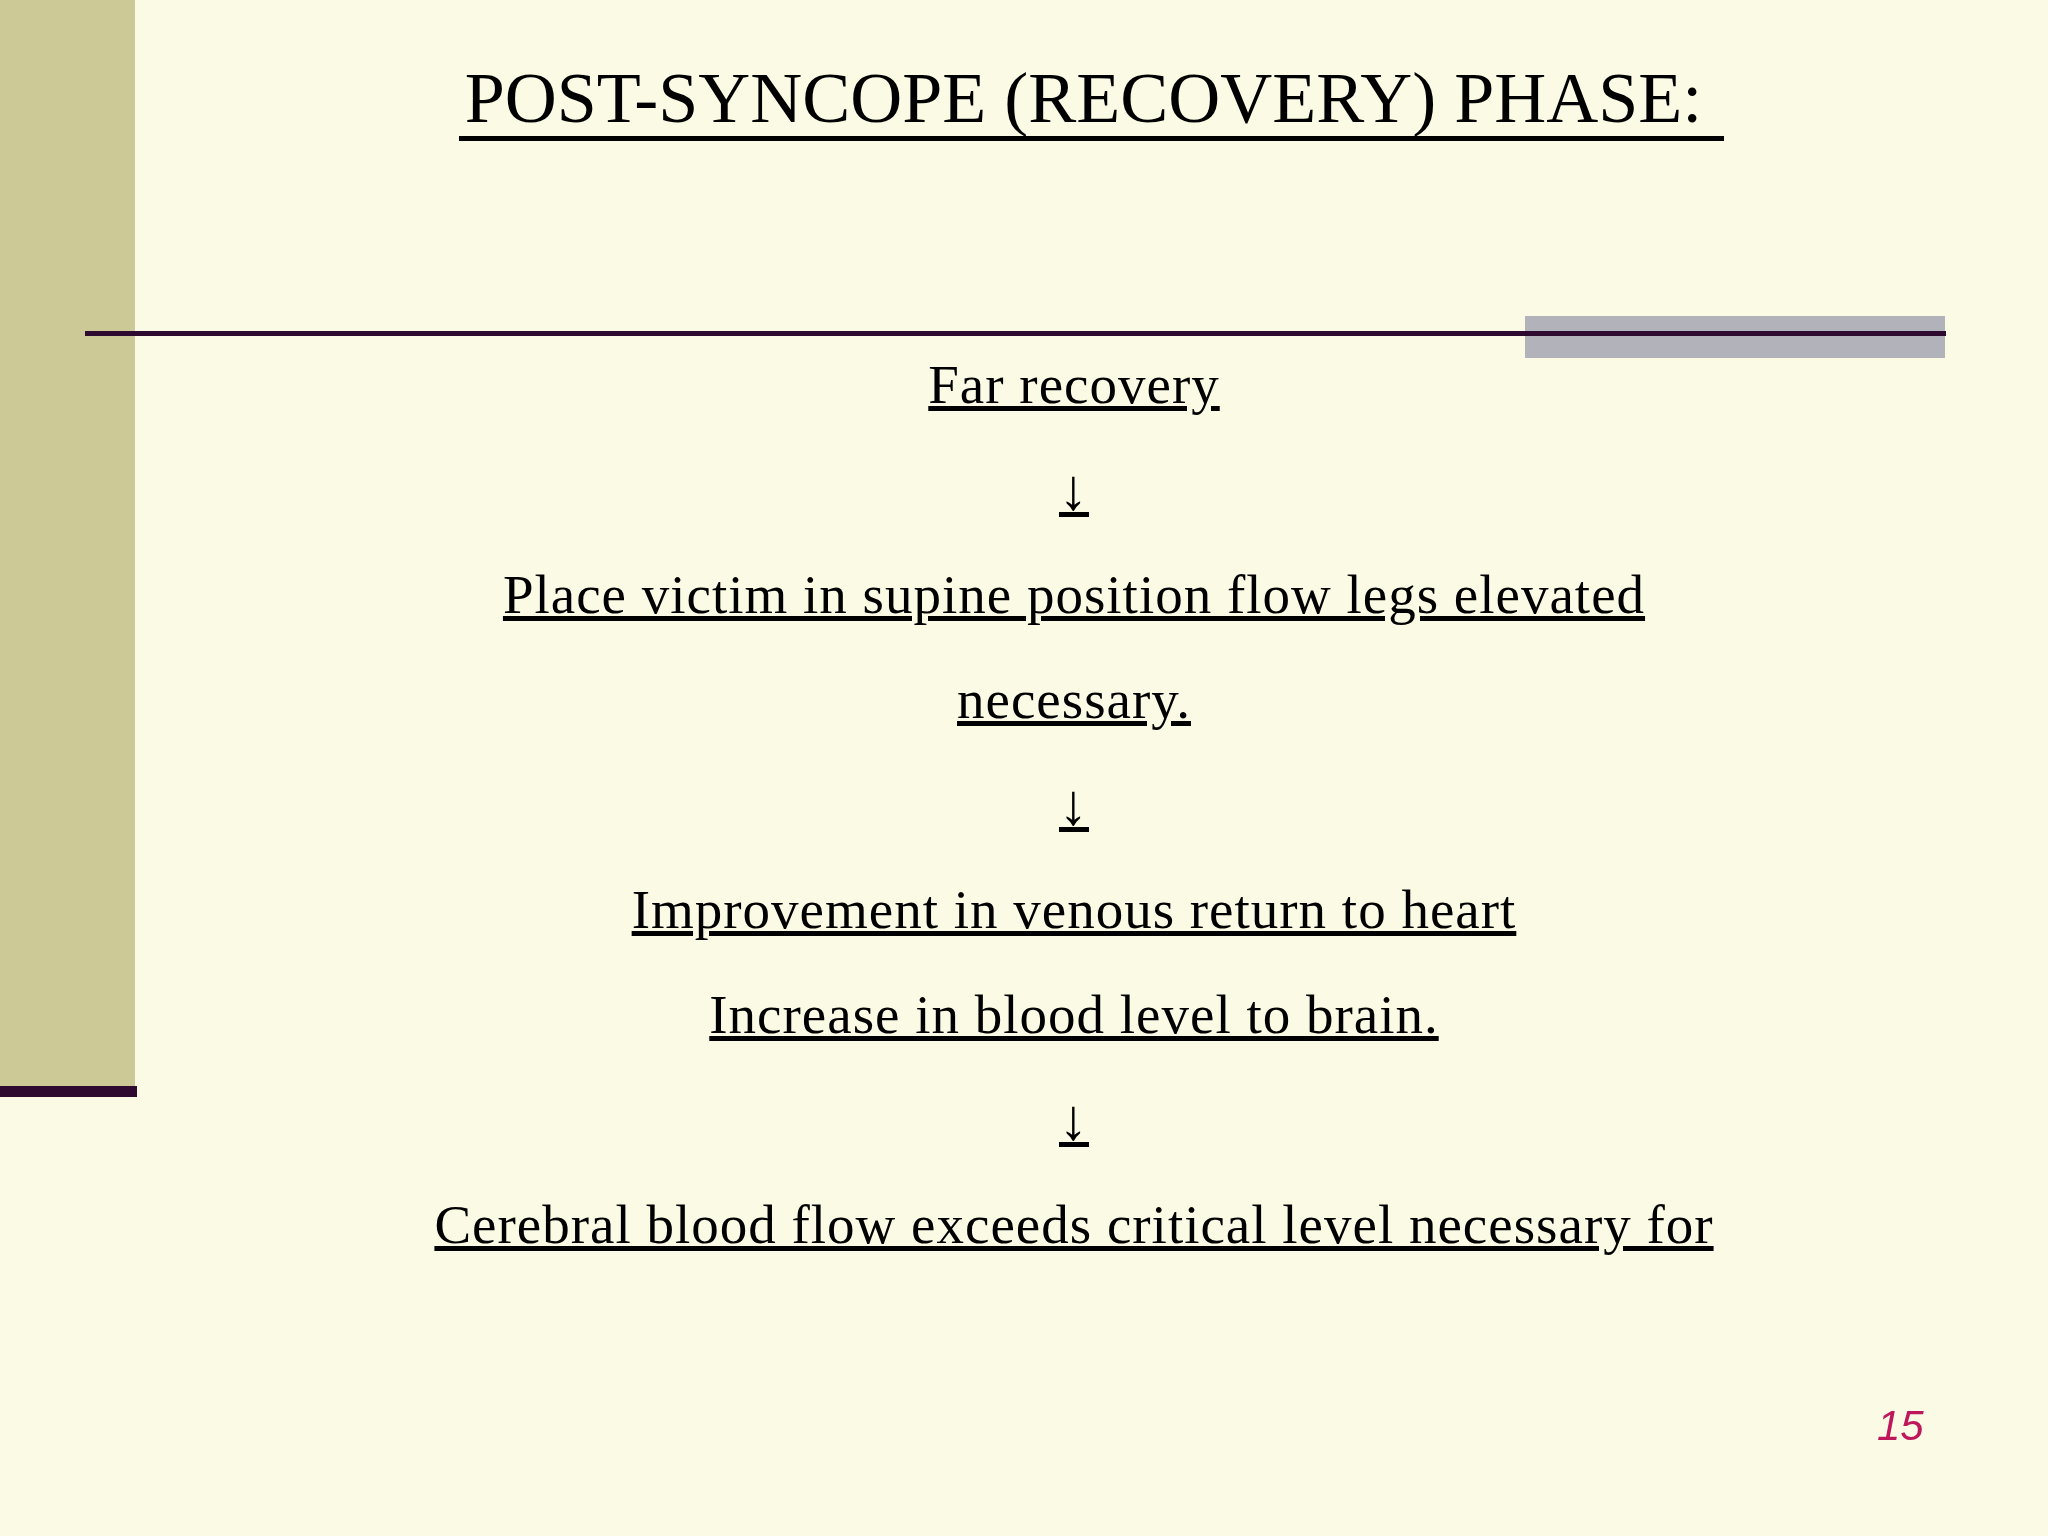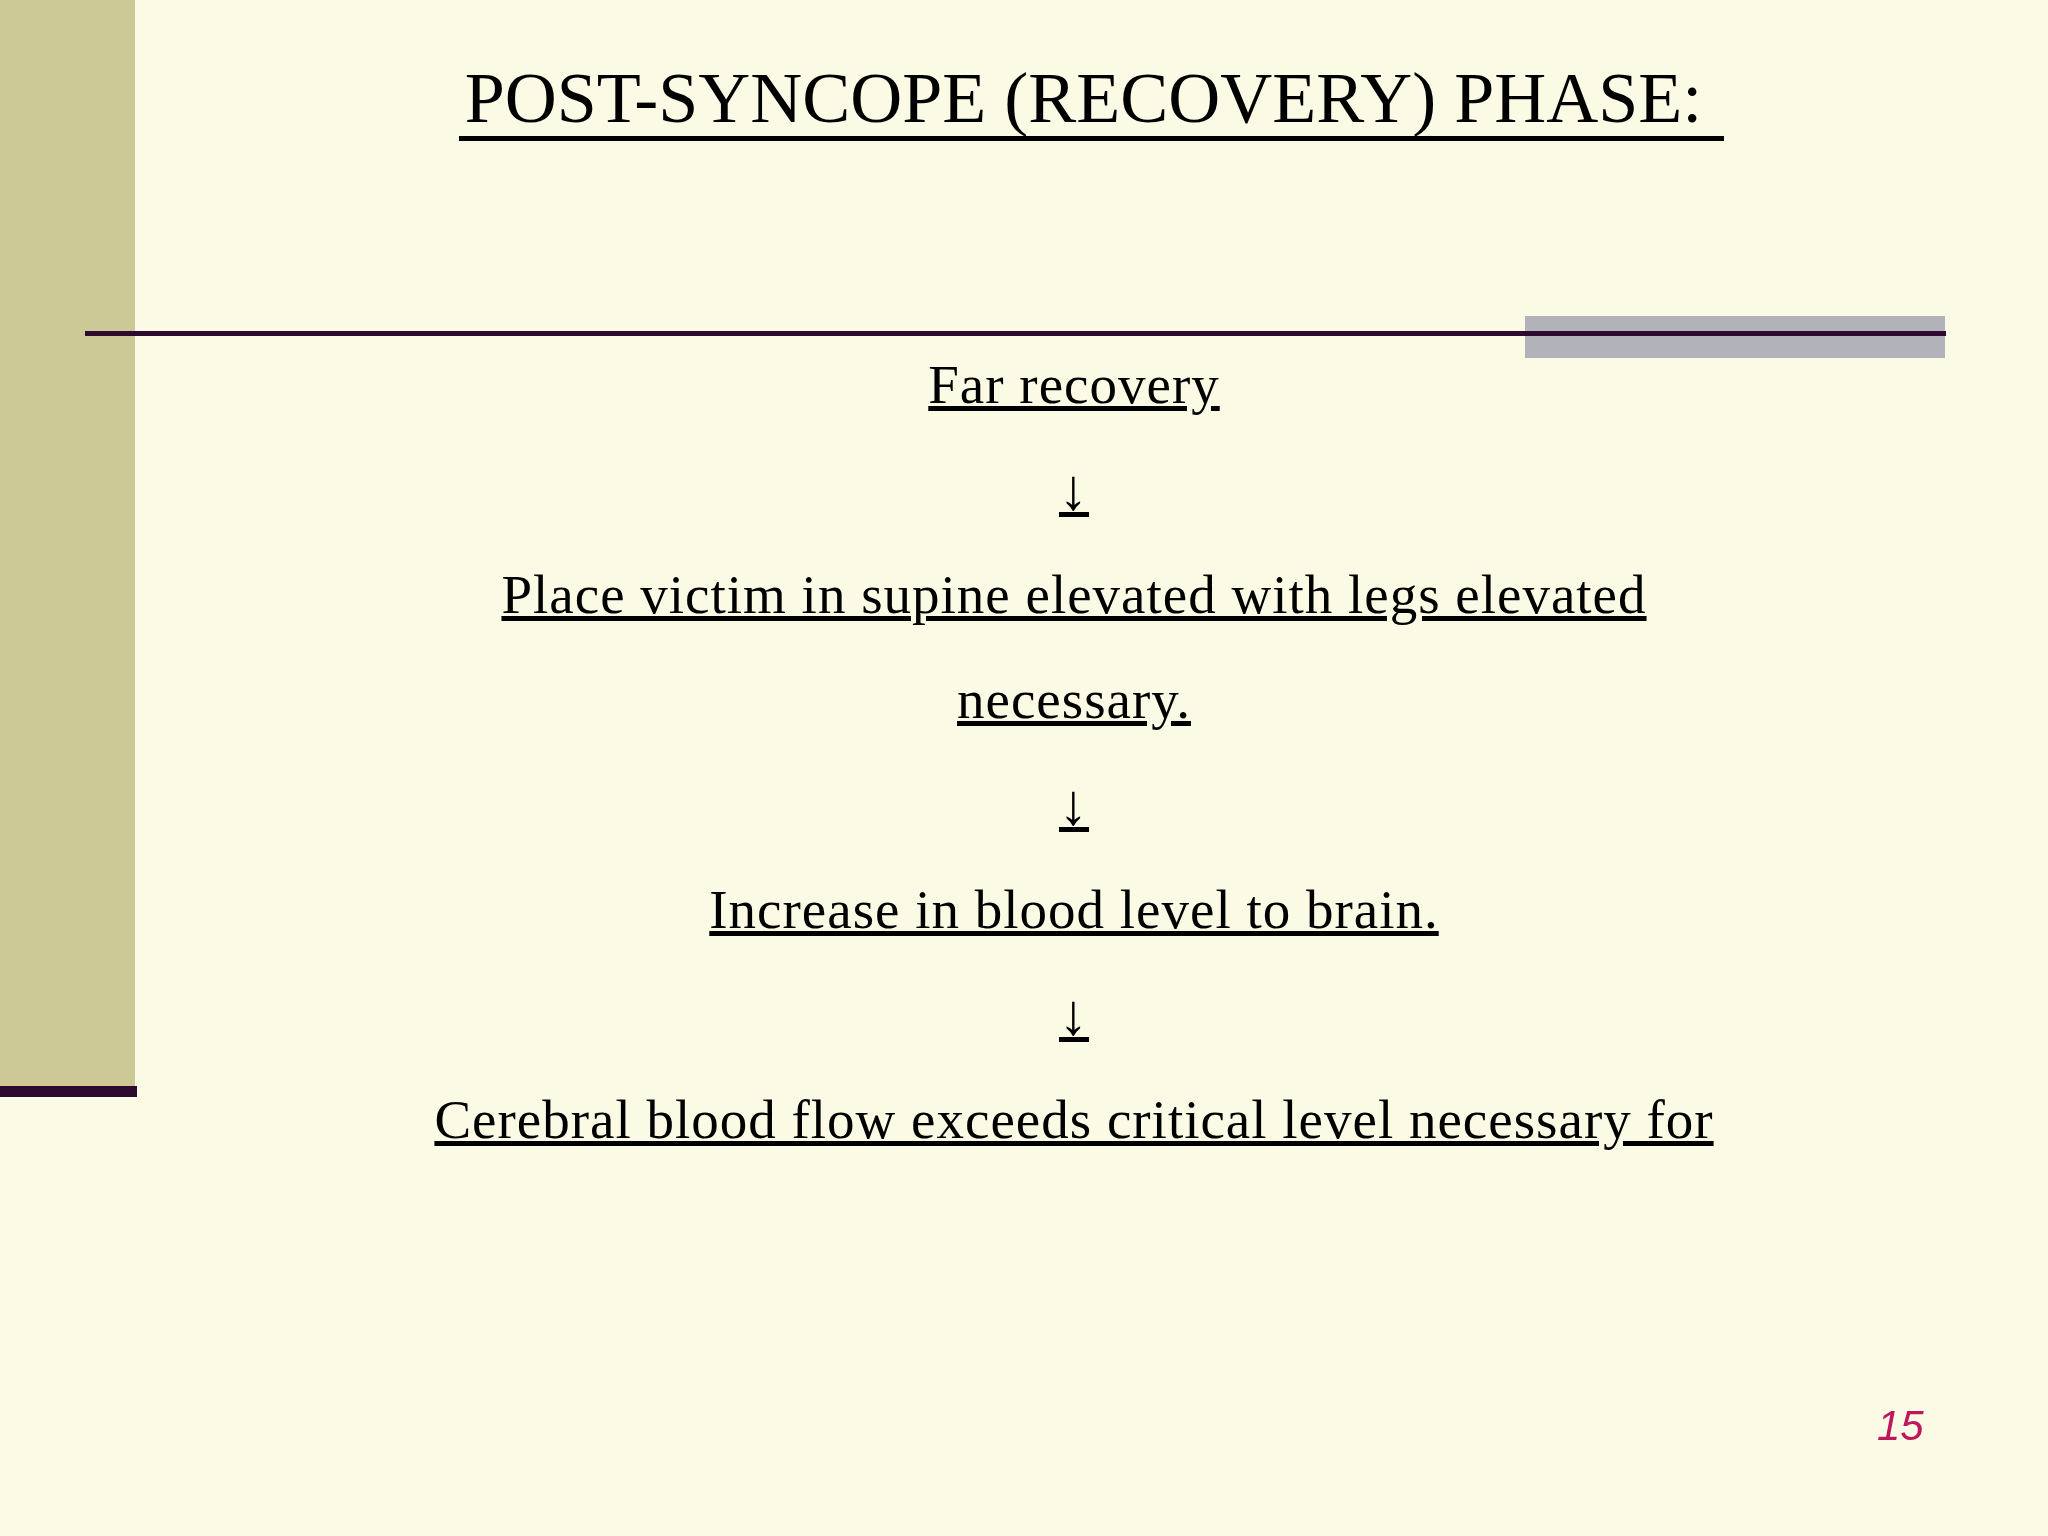--- a/index.html
+++ b/index.html
@@ -97,21 +97,22 @@
 
 <div class="divider-line"></div>
 
 <div class="page-title-wrap">
   <span class="page-title">POST-SYNCOPE (RECOVERY) PHASE:</span>
 </div>
 
 <div class="flow">
   <div class="flow-line">Far recovery</div>
   <div class="flow-line flow-arrow">↓</div>
-  <div class="flow-line">Place victim in supine elevated with legs elevated</div>
+  <div class="flow-line">Place victim in supine position flow legs elevated</div>
   <div class="flow-line">necessary.</div>
   <div class="flow-line flow-arrow">↓</div>
+  <div class="flow-line">Improvement in venous return to heart</div>
   <div class="flow-line">Increase in blood level to brain.</div>
   <div class="flow-line flow-arrow">↓</div>
   <div class="flow-line">Cerebral blood flow exceeds critical level necessary for</div>
 </div>
 
 <div class="page-number">15</div>
 
 </body></html>

